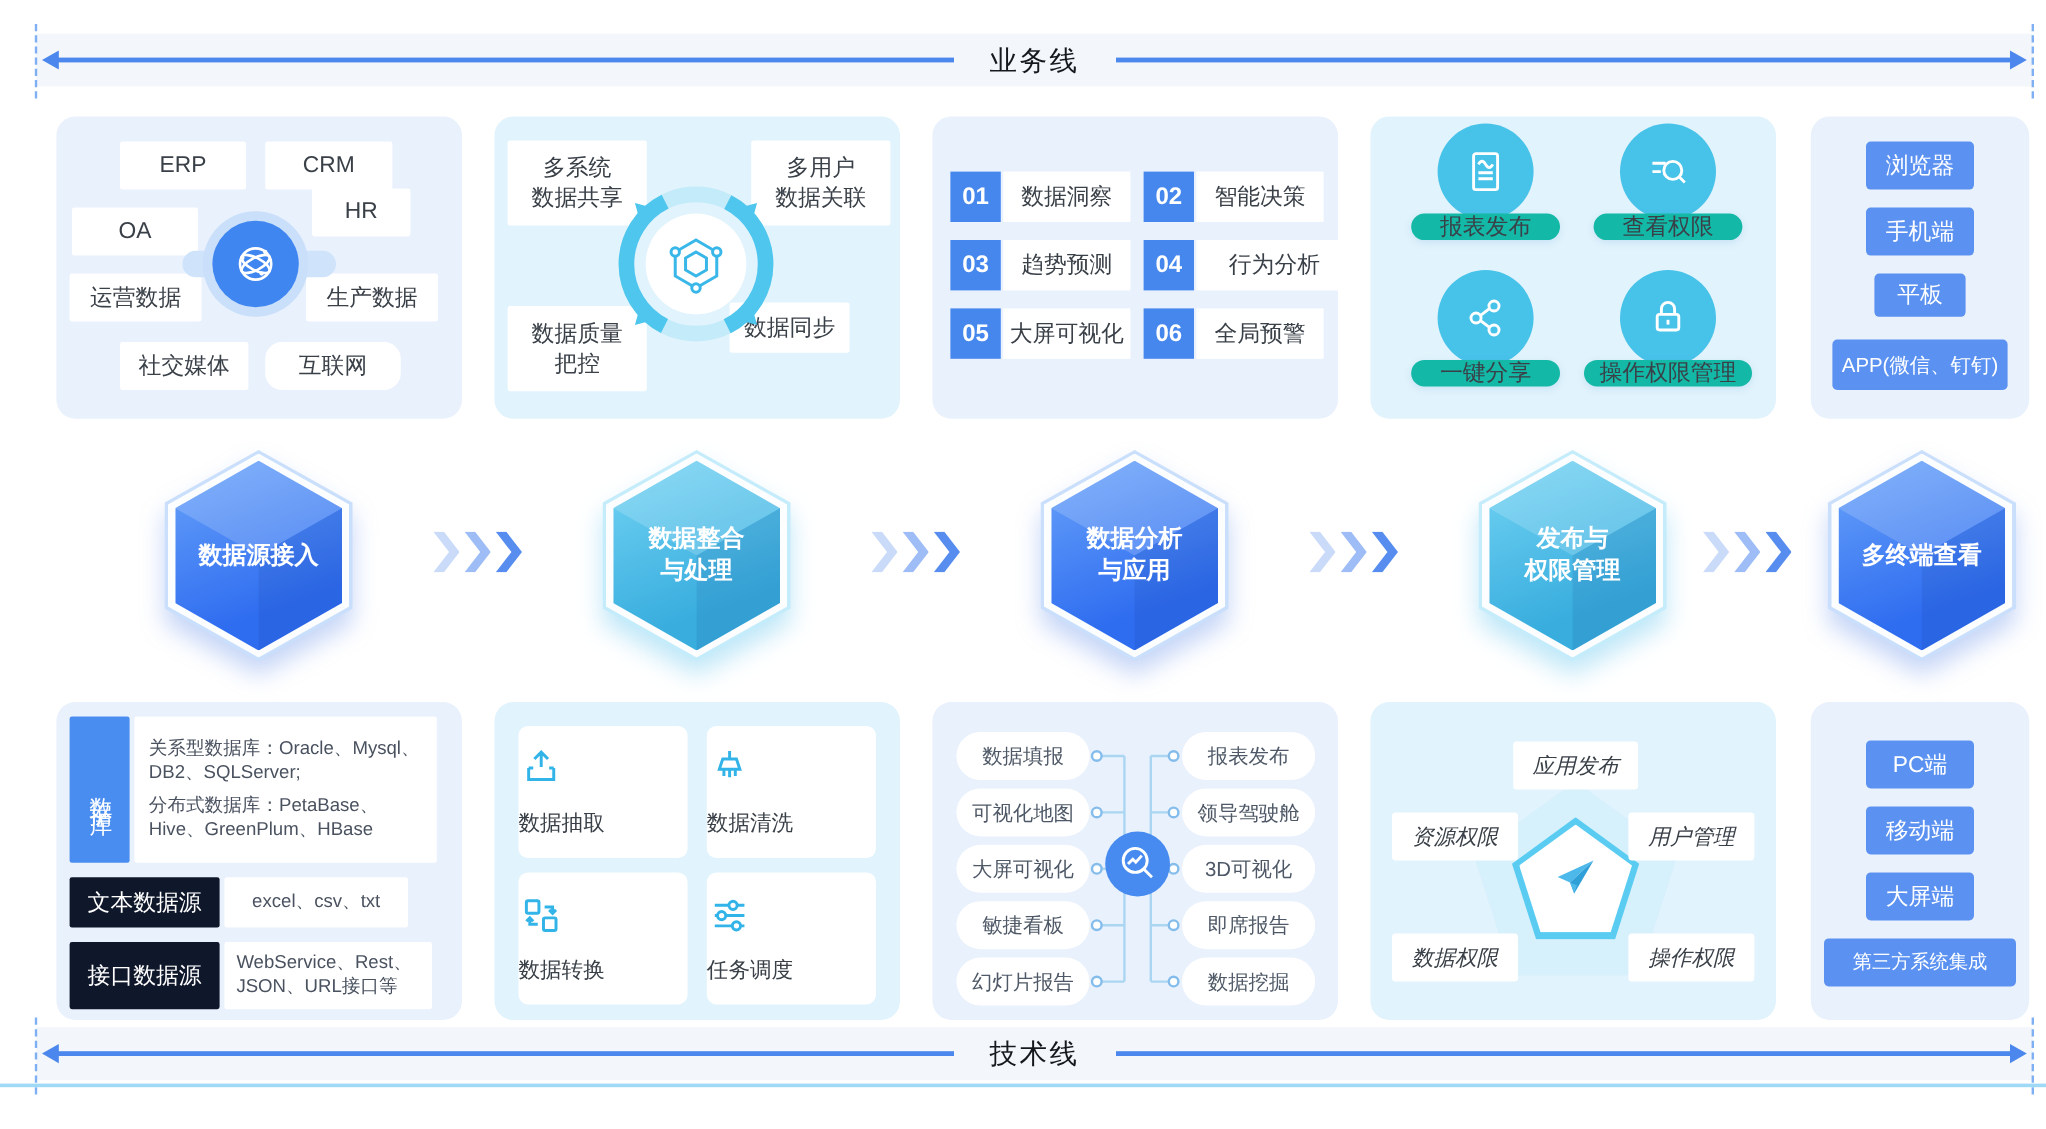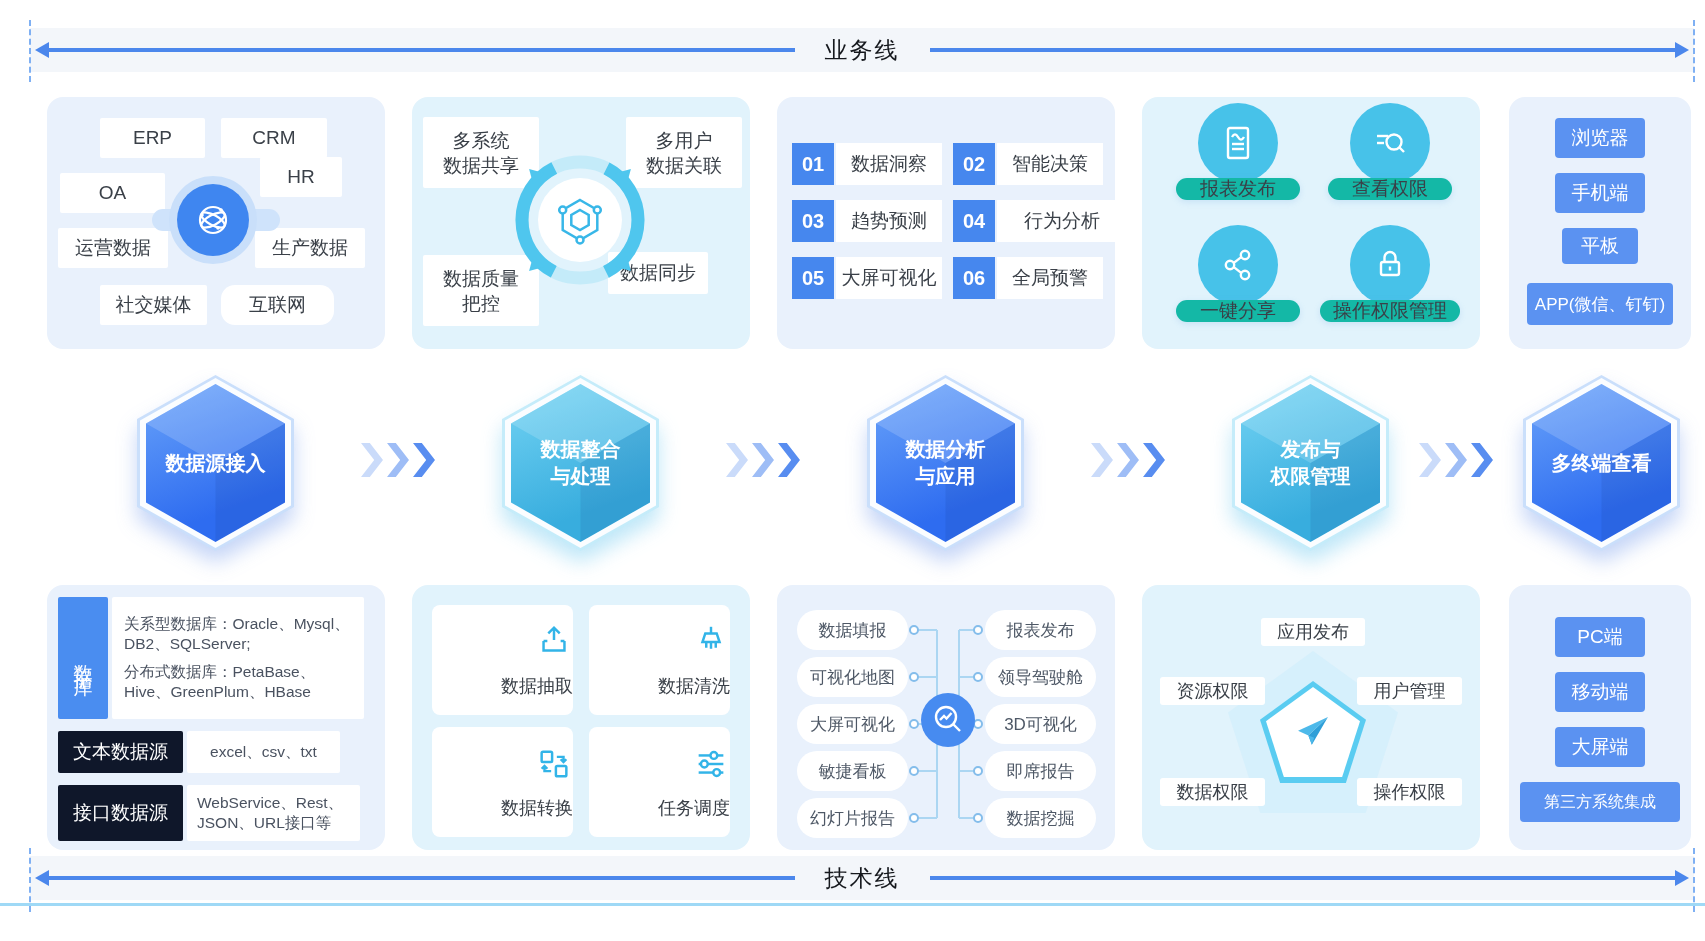--- a/index.html
+++ b/index.html
@@ -72,34 +72,34 @@
         font-size:19px;letter-spacing:6px;display:flex;align-items:center;justify-content:center;}
   .htag{position:absolute;background:#0f172a;color:#fff;border-radius:2px;font-size:19px;
         display:flex;align-items:center;justify-content:center;}
   .wbox{position:absolute;background:#fff;border-radius:2px;color:#4a5260;font-size:15.5px;line-height:1.32;
         display:flex;align-items:center;}
   .wbox.col{flex-direction:column;justify-content:center;align-items:flex-start;gap:7px;padding:0 12px;}
   .wbox.ctr{justify-content:center;}
   .wbox.pad{padding:0 10px;}
 
   .tile{position:absolute;width:141px;height:110px;background:#fff;border-radius:8px;
-        display:flex;flex-direction:column;align-items:flex-end;justify-content:center;gap:9px;}
+        display:flex;flex-direction:column;align-items:flex-start;justify-content:center;gap:9px;}
   .tile .tlabel{font-size:18px;color:#3a4048;}
 
   .fpill{position:absolute;width:111px;height:40px;background:#fff;border-radius:20px;font-size:17px;color:#4e5866;
          display:flex;align-items:center;justify-content:center;}
   .bigcirc{position:absolute;width:54px;height:54px;border-radius:50%;background:#478bf0;
            display:flex;align-items:center;justify-content:center;z-index:2;}
 
   .glowpenta{position:absolute;clip-path:polygon(50% 0%,100% 38%,81% 100%,19% 100%,0% 38%);background:#d3eefb;opacity:.85;}
   .penta{position:absolute;clip-path:polygon(50% 0%,100% 38%,81% 100%,19% 100%,0% 38%);}
   .penta.line{background:#5accf1;}
   .penta.core{background:#fff;display:flex;align-items:center;justify-content:center;}
-  .plabel{position:absolute;height:28px;background:#fff;border-radius:3px;font-size:18px;color:#3a4048;
-          display:flex;align-items:center;justify-content:center;}
+  .plabel{position:absolute;height:40px;background:#fff;border-radius:3px;font-size:18px;color:#3a4048;
+          display:flex;align-items:center;justify-content:center;font-style:italic;}
 </style>
 </head>
 <body>
 
 <div class="stage">
 
   <div class="band" style="top:28px;">
     <div class="lane-line"></div>
     <span class="ah ah-l"></span>
     <span class="ah ah-r"></span>

